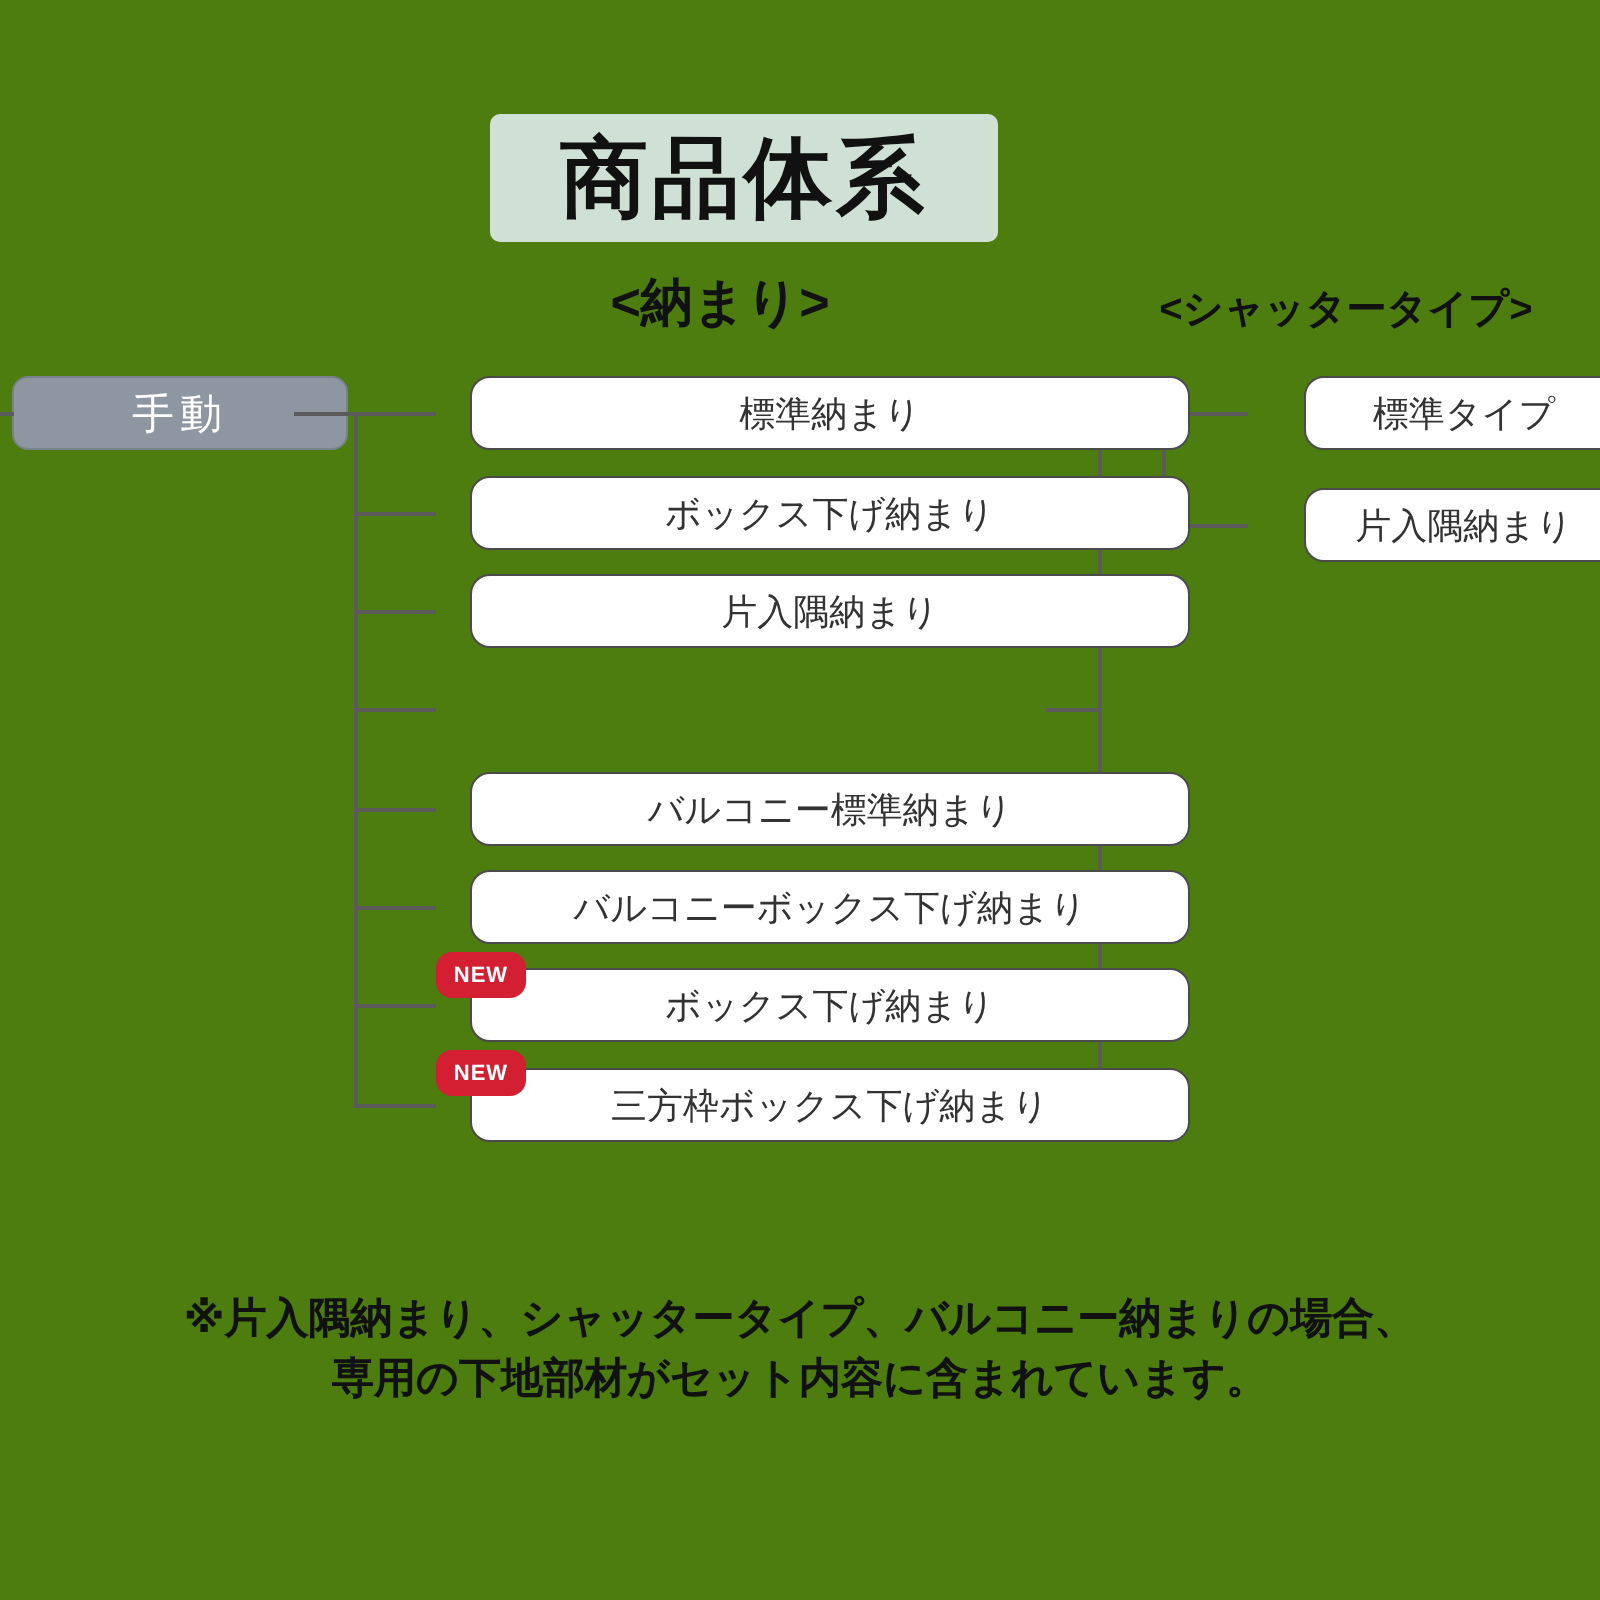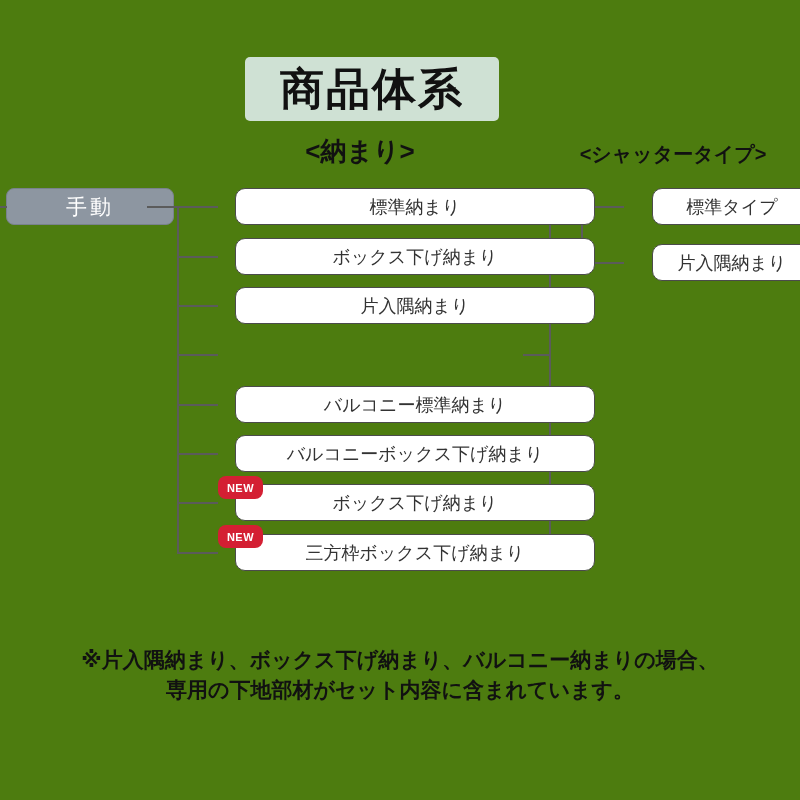--- a/index.html
+++ b/index.html
@@ -114,17 +114,17 @@
   <div class="obox b7">ボックス下げ納まり</div>
   <div class="obox b8">三方枠ボックス下げ納まり</div>
 
   <div class="badge n7">NEW</div>
   <div class="badge n8">NEW</div>
 
   <div class="sbox s1">標準タイプ</div>
   <div class="sbox s2">片入隅納まり</div>
 
   <div class="note">
-    <div>※片入隅納まり、ボックス下げ納まり、バルコニー納まりの場合、</div>
+    <div>※片入隅納まり、シャッタータイプ、バルコニー納まりの場合、</div>
     <div>専用の下地部材がセット内容に含まれています。</div>
   </div>
 
 </div>
 
 </body></html>

